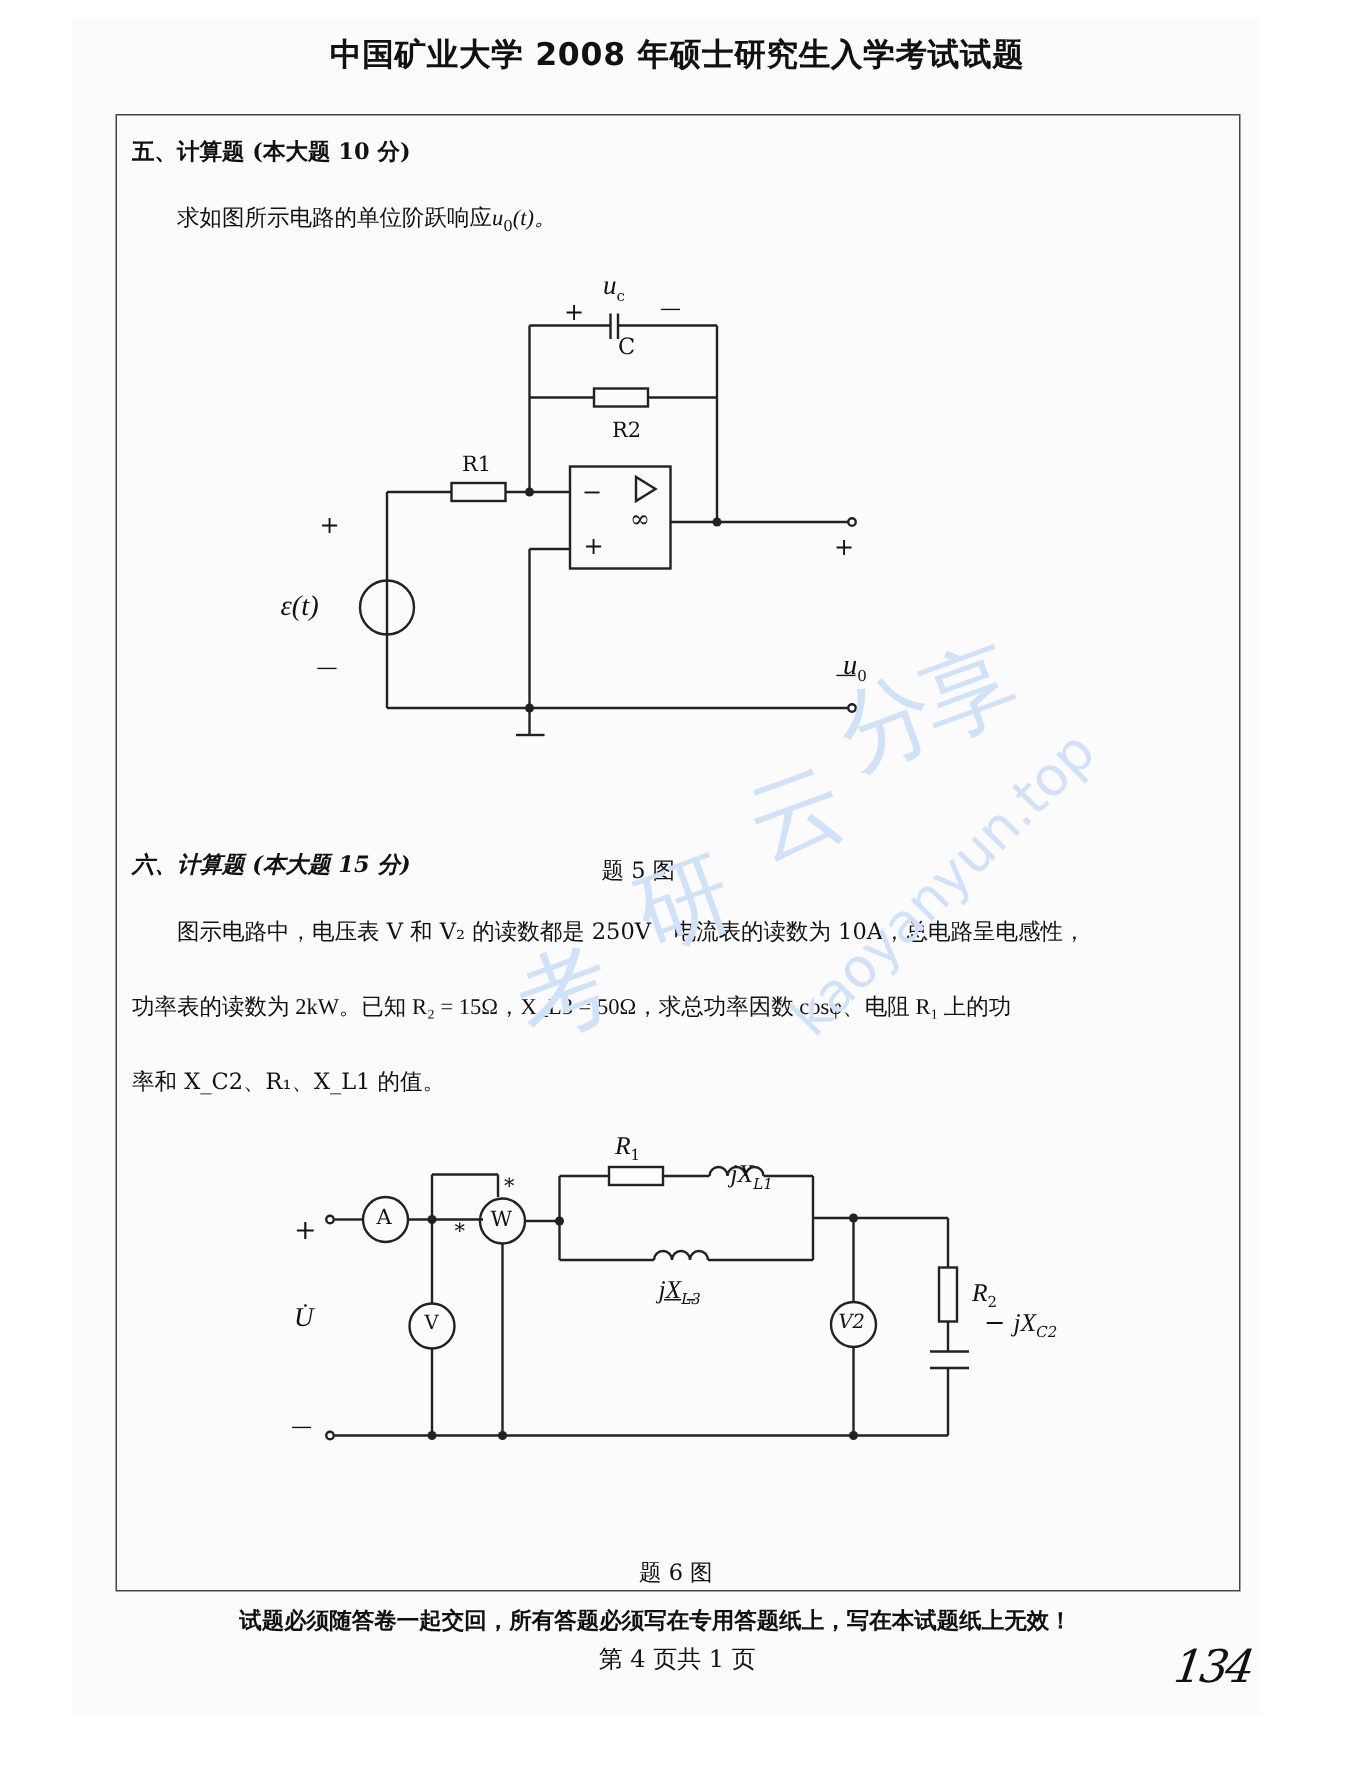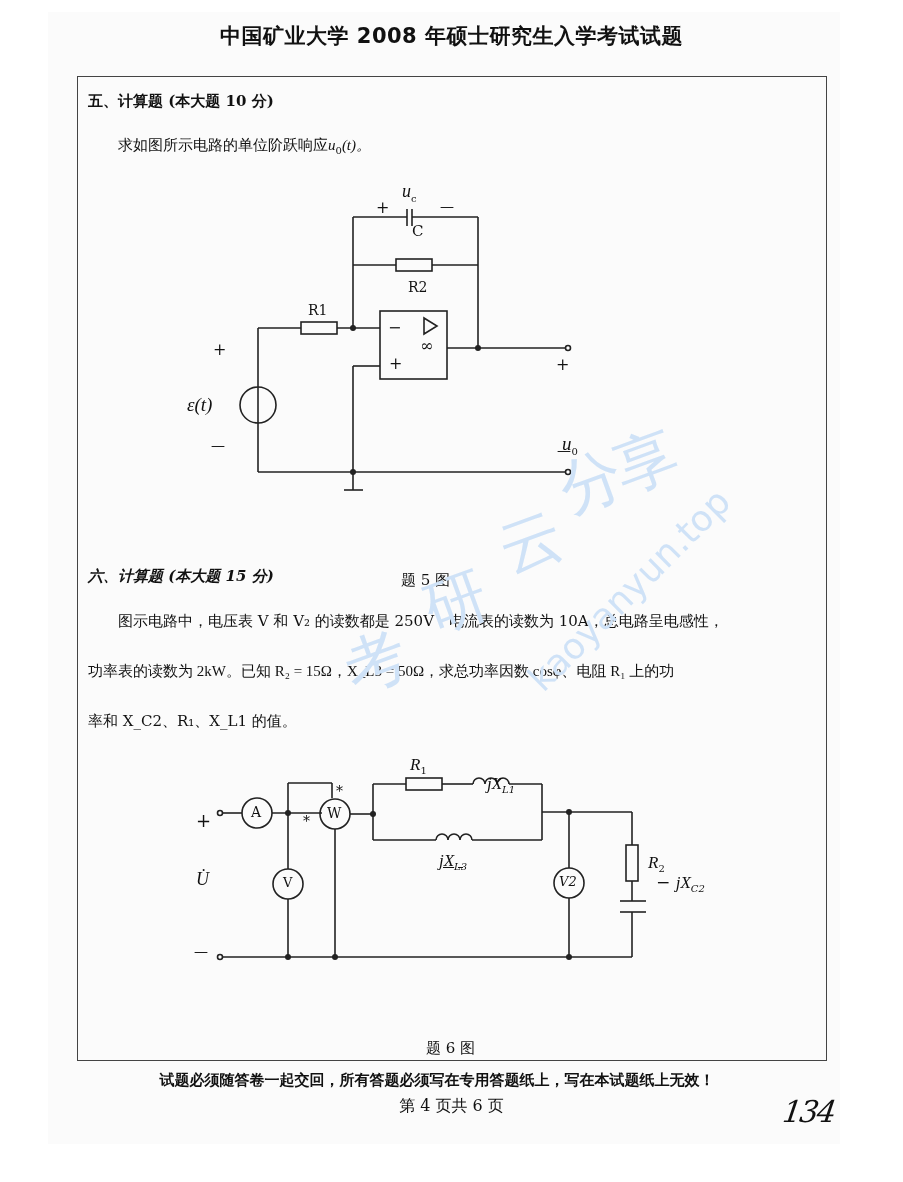--- a/index.html
+++ b/index.html
@@ -175,21 +175,21 @@
 <div class="para" style="left:439px; top:850px; font-size:17px;text-decoration:underline;"><i class="m">jX</i><sub><i>L3</i></sub></div>
 <div class="para" style="left:648px; top:852px; font-size:17px;"><i class="m">R</i><sub>2</sub></div>
 <div class="para" style="left:656px; top:872px; font-size:17px;">− <i class="m">jX</i><sub><i>C2</i></sub></div>
 <div class="para" style="left:196px; top:810px; font-size:18px;">+</div>
 <div class="para" style="left:196px; top:868px; font-size:18px;"><i class="m">U̇</i></div>
 <div class="para" style="left:194px; top:943px; font-size:14px;">—</div>
 
 <div class="caption" style="left:426px; top:1000px;">题 6 图</div>
 
 <div class="footer1">试题必须随答卷一起交回，所有答题必须写在专用答题纸上，写在本试题纸上无效！</div>
-<div class="footer2">第 4 页共 6 页</div>
+<div class="footer2">第 4 页共 1 页</div>
 <div class="handnum">134</div>
 
 <div class="wm" style="left:345px; top:620px; font-size:62px; transform:rotate(-20deg);">考</div>
 <div class="wm" style="left:425px; top:560px; font-size:62px; transform:rotate(-20deg);">研</div>
 <div class="wm" style="left:500px; top:500px; font-size:62px; transform:rotate(-20deg);">云</div>
 <div class="wm" style="left:560px; top:440px; font-size:62px; transform:rotate(-20deg);">分</div>
 <div class="wm" style="left:615px; top:420px; font-size:62px; transform:rotate(-20deg);">享</div>
 <div class="wm" style="left:520px; top:670px; font-size:36px; transform:rotate(-45deg); transform-origin:left top;">kaoyanyun.top</div>
 
 </body></html>

